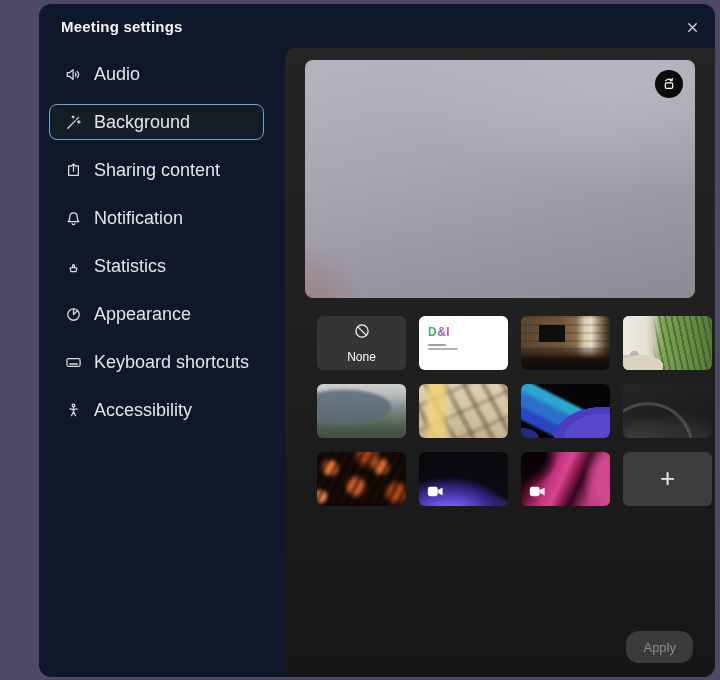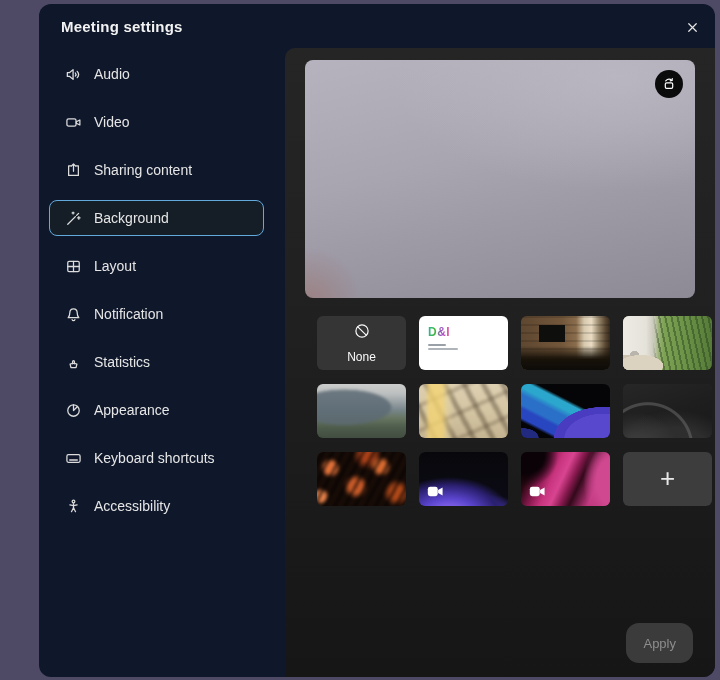--- a/index.html
+++ b/index.html
@@ -28,21 +28,21 @@
   
   .sidebar{position:absolute;left:0;top:46px;bottom:0;width:246px;padding-top:6px;box-sizing:border-box;}
   .side-item{
     height:36px;margin:0 0 12px 10px;width:215px;box-sizing:border-box;
     display:flex;align-items:center;padding:0 12px;
     border:1px solid transparent;border-radius:8px;cursor:pointer;
   }
   .side-item.selected{border-color:#62a9dc;background:#151e26;}
   .sicon{width:18px;height:18px;margin:0 12px 0 2px;display:flex;align-items:center;justify-content:center;flex:none;}
   .sicon svg{width:17px;height:17px;stroke:#dcdcdc;fill:none;stroke-width:1.2;stroke-linecap:round;stroke-linejoin:round;}
-  .slabel{color:#e6e6e6;font-size:14px;white-space:nowrap;}
+  .slabel{color:#e6e6e6;font-size:18px;white-space:nowrap;}
   
   .main{
     position:absolute;left:246px;top:44px;right:0;bottom:0;
     background:linear-gradient(180deg,#252525 0%,#202020 45%,#191919 80%,#161616 100%);
     border-top-left-radius:10px;
     padding:0 20px;box-sizing:border-box;
   }
   .panel-title{margin:22px 0 0 0;color:#f5f5f5;font-size:17.5px;font-weight:700;}
   .preview{
     position:relative;margin-top:12px;height:238px;border-radius:8px;overflow:hidden;
@@ -132,21 +132,21 @@
   .t-pink .art{background:
       radial-gradient(circle 32px at 6% 6%, #0a0206 0 55%, rgba(10,2,6,0) 100%),
       radial-gradient(ellipse 42px 64px at 102% 55%, #d04890 0 36%, rgba(208,72,144,0) 68%),
       linear-gradient(115deg,#140408 0%,#2a0812 16%,#8a1a50 28%,#c8347e 38%,#d84490 47%,#8a1a50 56%,#33091b 64%,#c03880 80%,#a82870 100%);}
   .cam-badge{position:absolute;left:8px;bottom:8px;width:17px;height:13px;}
   
   .tile.plus{background:#3d3d3d;display:flex;align-items:center;justify-content:center;}
   .plus-glyph{color:#e8e8e8;font-size:26px;font-weight:300;line-height:26px;margin-top:-2px;}
   
   .apply-btn{
-    position:absolute;right:22px;bottom:14px;height:40px;padding:0 17px;
+    position:absolute;right:22px;bottom:14px;height:32px;padding:0 17px;
     border:none;border-radius:13px;background:#3b3b3b;color:#8d8d8d;
     font-size:13px;font-family:inherit;cursor:default;
   }
   .xicon{width:15px;height:15px;stroke:#e6e6e6;stroke-width:1.3;stroke-linecap:round;}
 </style>
 </head>
 <body>
 
 <div class="dialog">
 
@@ -165,61 +165,43 @@
       <span class="sicon">
         <svg viewBox="0 0 16 16">
             <path d="M2.2 6.2h2.2l3.2-2.8v9.2L4.4 9.8H2.2z"></path>
             <path d="M9.7 6.5c.9 1 .9 2 0 3"></path>
             <path d="M11.5 5c1.6 1.8 1.6 4.2 0 6"></path>
           </svg>
       </span>
       <span class="slabel">Audio</span>
     </div>
 
-    <div class="side-item">
-      <span class="sicon">
-        <svg viewBox="0 0 16 16">
-            <rect x="1.8" y="4.6" width="8.6" height="6.8" rx="1.6"></rect>
-            <path d="M10.6 7.3l3.4-1.7v4.8l-3.4-1.7z"></path>
-          </svg>
-      </span>
-      <span class="slabel">Video</span>
-    </div>
-
-    <div class="side-item">
-      <span class="sicon">
-        <svg viewBox="0 0 16 16">
-            <path d="M5.7 3.6H3.4v9h9.2v-9h-2.3"></path>
-            <path d="M8 8.8V1.9M5.9 3.9L8 1.8l2.1 2.1"></path>
-          </svg>
-      </span>
-      <span class="slabel">Sharing content</span>
-    </div>
 
     <div class="side-item selected">
       <span class="sicon">
         <svg viewBox="0 0 16 16">
             <path d="M2.6 13.4l7.2-7.2"></path>
             <path d="M10.9 5.1l1.9-1.9"></path>
             <path d="M13 6.2v2.4M11.8 7.4h2.4"></path>
             <path d="M7.6 1.9v1.8M6.7 2.8h1.8"></path>
           </svg>
       </span>
       <span class="slabel">Background</span>
     </div>
 
     <div class="side-item">
       <span class="sicon">
         <svg viewBox="0 0 16 16">
-            <rect x="2.6" y="3.2" width="10.8" height="9.6" rx="1.2"></rect>
-            <path d="M8 3.2v9.6M2.6 8h10.8"></path>
-          </svg>
-      </span>
-      <span class="slabel">Layout</span>
-    </div>
+            <path d="M5.7 3.6H3.4v9h9.2v-9h-2.3"></path>
+            <path d="M8 8.8V1.9M5.9 3.9L8 1.8l2.1 2.1"></path>
+          </svg>
+      </span>
+      <span class="slabel">Sharing content</span>
+    </div>
+
 
     <div class="side-item">
       <span class="sicon">
         <svg viewBox="0 0 16 16">
             <path d="M13 11H3c.9-.9 1.5-1.8 1.5-4.4 0-2.6 1.5-4 3.5-4s3.5 1.4 3.5 4c0 2.6.6 3.5 1.5 4.4z"></path>
             <path d="M6.7 12.8a1.35 1.35 0 0 0 2.6 0"></path>
           </svg>
       </span>
       <span class="slabel">Notification</span>
     </div>

